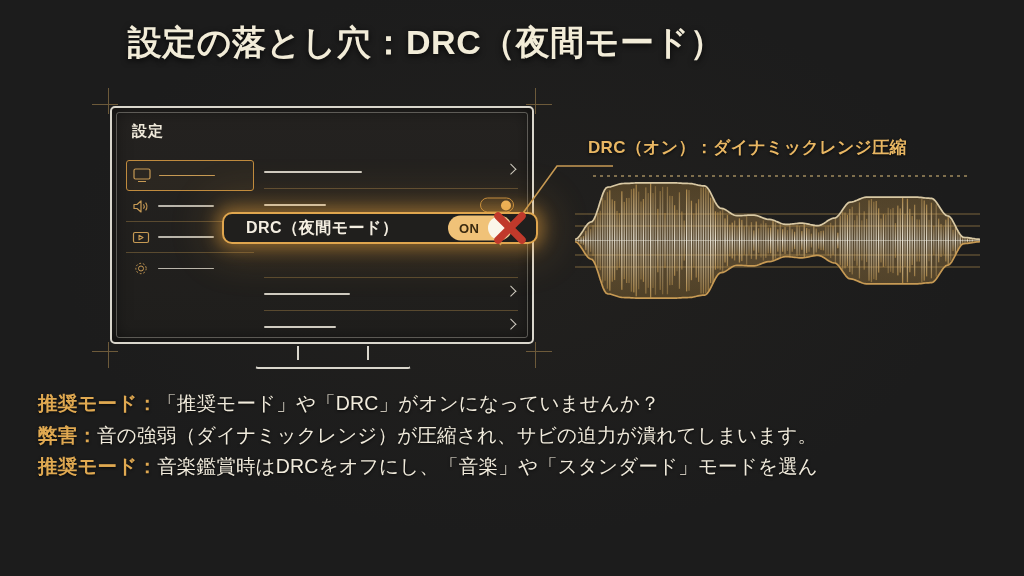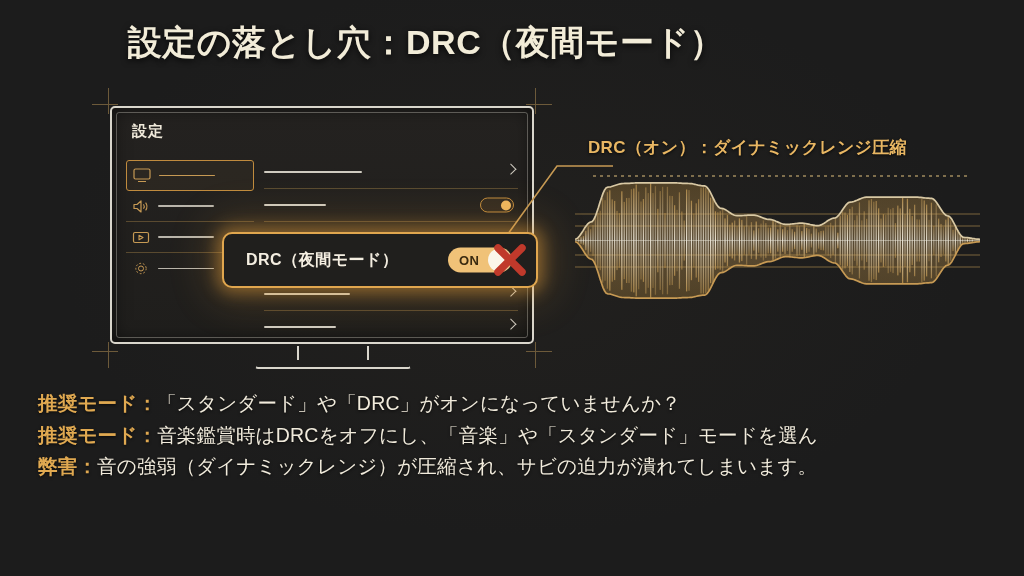--- a/index.html
+++ b/index.html
@@ -97,21 +97,21 @@
   }
   .stand-base{
     position:absolute; left:163px; top:271px; width:156px; height:10px;
     border:2px solid #d9d6cc; border-top:none;
     border-radius:0 0 3px 3px;
     clip-path:polygon(4% 0, 96% 0, 100% 100%, 0% 100%);
   }
 
   
   .drc-dialog{
-    position:absolute; left:222px; top:232px; width:316px; height:56px;
+    position:absolute; left:222px; top:212px; width:316px; height:32px;
     background:#201f1d;
     border:2px solid #e0a64e; border-radius:10px;
     box-shadow:0 0 16px 5px rgba(230,160,60,.45), 0 0 40px 14px rgba(230,160,60,.18);
     display:flex; align-items:center; z-index:6;
   }
   .drc-label{
     margin-left:22px; font-size:16px; font-weight:bold; color:#f4eee1;
     letter-spacing:.5px;
   }
   .drc-toggle{
@@ -473,21 +473,21 @@
     <g id="wave-env">
         <path d="M0.0 71.3 L1.6 70.8 L3.1 69.6 L4.7 67.8 L6.2 65.5 L7.8 63.1 L9.3 60.6 L10.9 58.3 L12.5 56.2 L14.0 54.8 L15.6 54.0 L17.1 53.6 L18.7 51.7 L20.3 48.5 L21.8 44.3 L23.4 39.5 L24.9 34.5 L26.5 29.7 L28.0 25.4 L29.6 21.9 L31.2 19.8 L32.7 19.2 L34.3 19.0 L35.8 18.8 L37.4 18.3 L38.9 17.8 L40.5 17.3 L42.1 16.8 L43.6 16.3 L45.2 15.9 L46.7 15.6 L48.3 15.5 L49.8 15.4 L51.4 15.4 L53.0 15.3 L54.5 15.3 L56.1 15.2 L57.6 15.1 L59.2 15.0 L60.8 14.9 L62.3 14.9 L63.9 14.8 L65.4 14.8 L67.0 14.8 L68.5 14.8 L70.1 14.8 L71.7 14.8 L73.2 14.8 L74.8 14.8 L76.3 14.8 L77.9 14.8 L79.4 14.8 L81.0 14.8 L82.6 14.8 L84.1 14.8 L85.7 14.8 L87.2 14.8 L88.8 14.8 L90.3 14.8 L91.9 14.8 L93.5 14.8 L95.0 14.8 L96.6 14.8 L98.1 14.8 L99.7 14.9 L101.3 14.9 L102.8 15.0 L104.4 15.1 L105.9 15.2 L107.5 15.3 L109.0 15.3 L110.6 15.4 L112.2 15.4 L113.7 15.5 L115.3 15.6 L116.8 15.7 L118.4 16.0 L119.9 16.3 L121.5 16.7 L123.1 17.1 L124.6 17.4 L126.2 17.7 L127.7 17.8 L129.3 17.9 L130.8 18.3 L132.4 19.7 L134.0 21.9 L135.5 24.7 L137.1 27.8 L138.6 31.0 L140.2 34.1 L141.8 36.8 L143.3 38.8 L144.9 40.0 L146.4 40.3 L148.0 40.6 L149.5 41.3 L151.1 42.1 L152.7 43.1 L154.2 44.2 L155.8 45.2 L157.3 46.2 L158.9 47.0 L160.4 47.5 L162.0 47.7 L163.6 47.7 L165.1 47.6 L166.7 47.6 L168.2 47.5 L169.8 47.4 L171.3 47.3 L172.9 47.2 L174.5 47.2 L176.0 47.1 L177.6 47.1 L179.1 47.1 L180.7 47.4 L182.3 47.8 L183.8 48.3 L185.4 48.9 L186.9 49.5 L188.5 50.1 L190.0 50.6 L191.6 51.1 L193.2 51.3 L194.7 51.4 L196.3 51.6 L197.8 52.0 L199.4 52.5 L200.9 53.2 L202.5 53.9 L204.1 54.6 L205.6 55.3 L207.2 55.8 L208.7 56.2 L210.3 56.4 L211.8 56.4 L213.4 56.3 L215.0 56.2 L216.5 56.0 L218.1 55.8 L219.6 55.7 L221.2 55.5 L222.8 55.3 L224.3 55.2 L225.9 55.2 L227.4 55.2 L229.0 55.3 L230.5 55.5 L232.1 55.8 L233.7 56.1 L235.2 56.5 L236.8 56.8 L238.3 57.1 L239.9 57.4 L241.4 57.6 L243.0 57.6 L244.6 57.4 L246.1 56.9 L247.7 56.1 L249.2 55.2 L250.8 54.1 L252.3 53.0 L253.9 52.0 L255.5 51.2 L257.0 50.5 L258.6 50.2 L260.1 50.0 L261.7 49.2 L263.3 47.7 L264.8 45.7 L266.4 43.5 L267.9 41.2 L269.5 38.9 L271.0 36.9 L272.6 35.3 L274.2 34.3 L275.7 34.1 L277.3 33.9 L278.8 33.5 L280.4 32.9 L281.9 32.3 L283.5 31.6 L285.1 30.9 L286.6 30.2 L288.2 29.7 L289.7 29.3 L291.3 29.1 L292.8 29.1 L294.4 29.1 L296.0 29.1 L297.5 29.1 L299.1 29.1 L300.6 29.1 L302.2 29.1 L303.8 29.1 L305.3 29.1 L306.9 29.1 L308.4 29.1 L310.0 29.1 L311.5 29.1 L313.1 29.1 L314.7 29.1 L316.2 29.1 L317.8 29.1 L319.3 29.1 L320.9 29.1 L322.4 29.1 L324.0 29.1 L325.6 29.1 L327.1 29.1 L328.7 29.1 L330.2 29.1 L331.8 29.1 L333.3 29.1 L334.9 29.1 L336.5 29.1 L338.0 29.1 L339.6 29.1 L341.1 29.1 L342.7 29.2 L344.3 29.3 L345.8 29.4 L347.4 29.6 L348.9 29.8 L350.5 30.0 L352.0 30.1 L353.6 30.2 L355.2 30.3 L356.7 30.4 L358.3 31.0 L359.8 32.3 L361.4 34.3 L362.9 36.5 L364.5 39.0 L366.1 41.5 L367.6 43.8 L369.2 45.7 L370.7 47.1 L372.3 47.7 L373.8 48.1 L375.4 49.4 L377.0 51.6 L378.5 54.3 L380.1 57.3 L381.6 60.4 L383.2 63.4 L384.8 66.0 L386.3 68.0 L387.9 69.2 L389.4 69.4 L391.0 69.5 L392.5 69.7 L394.1 69.9 L395.7 70.1 L397.2 70.4 L398.8 70.6 L400.3 70.9 L401.9 71.1 L403.4 71.2 L405.0 71.3" fill="none" stroke="#d9c9a4" stroke-width="1.7" stroke-linejoin="round"></path>
         <path d="M405.0 73.7 L403.4 73.8 L401.9 73.9 L400.3 74.1 L398.8 74.4 L397.2 74.6 L395.7 74.9 L394.1 75.1 L392.5 75.3 L391.0 75.5 L389.4 75.6 L387.9 75.8 L386.3 77.0 L384.8 79.0 L383.2 81.6 L381.6 84.6 L380.1 87.7 L378.5 90.7 L377.0 93.4 L375.4 95.6 L373.8 96.9 L372.3 97.3 L370.7 97.9 L369.2 99.3 L367.6 101.2 L366.1 103.5 L364.5 106.0 L362.9 108.5 L361.4 110.7 L359.8 112.7 L358.3 114.0 L356.7 114.6 L355.2 114.7 L353.6 114.8 L352.0 114.9 L350.5 115.0 L348.9 115.2 L347.4 115.4 L345.8 115.6 L344.3 115.7 L342.7 115.8 L341.1 115.9 L339.6 115.9 L338.0 115.9 L336.5 115.9 L334.9 115.9 L333.3 115.9 L331.8 115.9 L330.2 115.9 L328.7 115.9 L327.1 115.9 L325.6 115.9 L324.0 115.9 L322.4 115.9 L320.9 115.9 L319.3 115.9 L317.8 115.9 L316.2 115.9 L314.7 115.9 L313.1 115.9 L311.5 115.9 L310.0 115.9 L308.4 115.9 L306.9 115.9 L305.3 115.9 L303.8 115.9 L302.2 115.9 L300.6 115.9 L299.1 115.9 L297.5 115.9 L296.0 115.9 L294.4 115.9 L292.8 115.9 L291.3 115.9 L289.7 115.7 L288.2 115.3 L286.6 114.8 L285.1 114.1 L283.5 113.4 L281.9 112.7 L280.4 112.1 L278.8 111.5 L277.3 111.1 L275.7 110.9 L274.2 110.7 L272.6 109.7 L271.0 108.1 L269.5 106.1 L267.9 103.8 L266.4 101.5 L264.8 99.3 L263.3 97.3 L261.7 95.8 L260.1 95.0 L258.6 94.8 L257.0 94.5 L255.5 93.8 L253.9 93.0 L252.3 92.0 L250.8 90.9 L249.2 89.8 L247.7 88.9 L246.1 88.1 L244.6 87.6 L243.0 87.4 L241.4 87.4 L239.9 87.6 L238.3 87.9 L236.8 88.2 L235.2 88.5 L233.7 88.9 L232.1 89.2 L230.5 89.5 L229.0 89.7 L227.4 89.8 L225.9 89.8 L224.3 89.8 L222.8 89.7 L221.2 89.5 L219.6 89.3 L218.1 89.2 L216.5 89.0 L215.0 88.8 L213.4 88.7 L211.8 88.6 L210.3 88.6 L208.7 88.8 L207.2 89.2 L205.6 89.7 L204.1 90.4 L202.5 91.1 L200.9 91.8 L199.4 92.5 L197.8 93.0 L196.3 93.4 L194.7 93.6 L193.2 93.7 L191.6 93.9 L190.0 94.4 L188.5 94.9 L186.9 95.5 L185.4 96.1 L183.8 96.7 L182.3 97.2 L180.7 97.6 L179.1 97.9 L177.6 97.9 L176.0 97.9 L174.5 97.8 L172.9 97.8 L171.3 97.7 L169.8 97.6 L168.2 97.5 L166.7 97.4 L165.1 97.4 L163.6 97.3 L162.0 97.3 L160.4 97.5 L158.9 98.0 L157.3 98.8 L155.8 99.8 L154.2 100.8 L152.7 101.9 L151.1 102.9 L149.5 103.7 L148.0 104.4 L146.4 104.7 L144.9 105.0 L143.3 106.2 L141.8 108.2 L140.2 110.9 L138.6 114.0 L137.1 117.2 L135.5 120.3 L134.0 123.1 L132.4 125.3 L130.8 126.7 L129.3 127.1 L127.7 127.2 L126.2 127.3 L124.6 127.6 L123.1 127.9 L121.5 128.3 L119.9 128.7 L118.4 129.0 L116.8 129.3 L115.3 129.4 L113.7 129.5 L112.2 129.6 L110.6 129.6 L109.0 129.7 L107.5 129.7 L105.9 129.8 L104.4 129.9 L102.8 130.0 L101.3 130.1 L99.7 130.1 L98.1 130.2 L96.6 130.2 L95.0 130.2 L93.5 130.2 L91.9 130.2 L90.3 130.2 L88.8 130.2 L87.2 130.2 L85.7 130.2 L84.1 130.2 L82.6 130.2 L81.0 130.2 L79.4 130.2 L77.9 130.2 L76.3 130.2 L74.8 130.2 L73.2 130.2 L71.7 130.2 L70.1 130.2 L68.5 130.2 L67.0 130.2 L65.4 130.2 L63.9 130.2 L62.3 130.1 L60.8 130.1 L59.2 130.0 L57.6 129.9 L56.1 129.8 L54.5 129.7 L53.0 129.7 L51.4 129.6 L49.8 129.6 L48.3 129.5 L46.7 129.4 L45.2 129.1 L43.6 128.7 L42.1 128.2 L40.5 127.7 L38.9 127.2 L37.4 126.7 L35.8 126.2 L34.3 126.0 L32.7 125.8 L31.2 125.2 L29.6 123.1 L28.0 119.6 L26.5 115.3 L24.9 110.5 L23.4 105.5 L21.8 100.7 L20.3 96.5 L18.7 93.3 L17.1 91.4 L15.6 91.0 L14.0 90.2 L12.5 88.8 L10.9 86.7 L9.3 84.4 L7.8 81.9 L6.2 79.5 L4.7 77.2 L3.1 75.4 L1.6 74.2 L0.0 73.7" fill="none" stroke="#c79a54" stroke-width="1.7" stroke-linejoin="round"></path>
       </g>
     <line x1="0" y1="72.5" x2="405" y2="72.5" stroke="#e8e3d4" stroke-width=".9" opacity=".55"></line>
   </svg>
 </div>
 
 <div class="notes">
   <div class="note-line">
-    <span class="key">推奨モード：</span><span>「スタンダード」や「DRC」がオンになっていませんか？</span>
+    <span class="key">推奨モード：</span><span>「推奨モード」や「DRC」がオンになっていませんか？</span>
+  </div>
+  <div class="note-line">
+    <span class="key">弊害：</span><span>音の強弱（ダイナミックレンジ）が圧縮され、サビの迫力が潰れてしまいます。</span>
   </div>
   <div class="note-line">
     <span class="key">推奨モード：</span><span>音楽鑑賞時はDRCをオフにし、「音楽」や「スタンダード」モードを選ん</span>
   </div>
-  <div class="note-line">
-    <span class="key">弊害：</span><span>音の強弱（ダイナミックレンジ）が圧縮され、サビの迫力が潰れてしまいます。</span>
-  </div>
 </div>
 
 </body></html>

